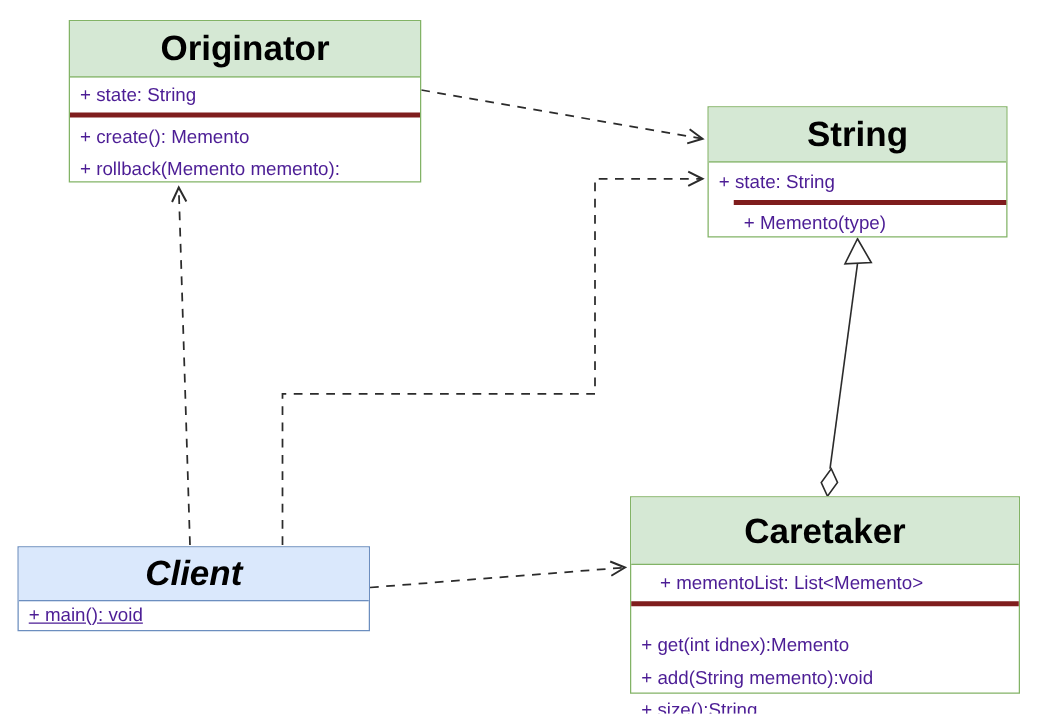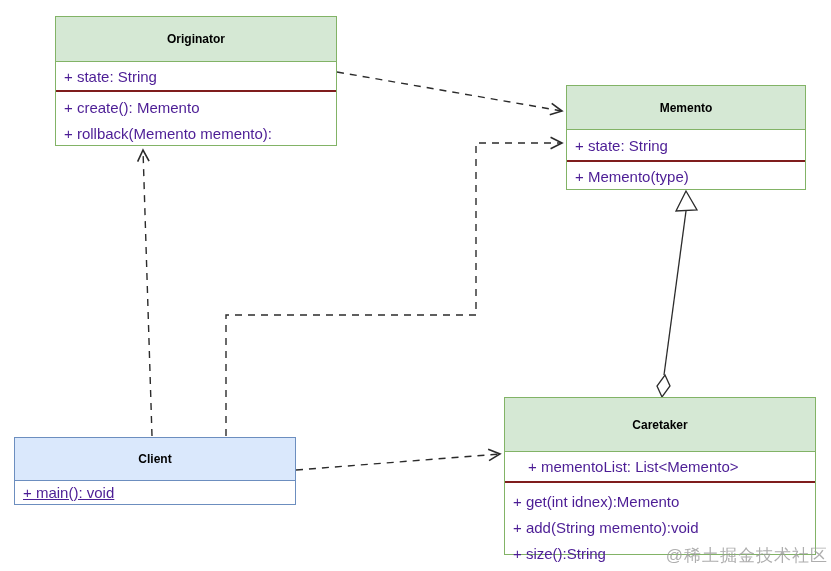--- a/index.html
+++ b/index.html
@@ -5,50 +5,50 @@
   html,body { margin:0; padding:0; background:#ffffff; }
   .canvas {
     position:relative; width:831px; height:571px; background:#ffffff;
     font-family:"Liberation Sans", sans-serif; overflow:hidden;
   }
   .uml-class { position:absolute; background:#ffffff; box-sizing:border-box; }
   .uml-class.green { border:1px solid #82b366; }
   .uml-class.blue  { border:1px solid #6c8ebf; }
   .uml-title {
     display:flex; align-items:center; justify-content:center;
-    font-weight:bold; font-size:12px; color:#000; box-sizing:border-box;
+    font-weight:bold; font-size:28px; color:#000; box-sizing:border-box;
   }
   .green .uml-title { background:#d5e8d4; border-bottom:1px solid #82b366; }
-  .blue  .uml-title { background:#dae8fc; border-bottom:1px solid #6c8ebf; }
+  .blue  .uml-title { background:#dae8fc; border-bottom:1px solid #6c8ebf;font-style:italic; }
   .uml-section { box-sizing:border-box; }
-  .green .uml-section.methods { border-top:2px solid #7f1d1d; }
+  .green .uml-section.methods { border-top:4px solid #7f1d1d; }
   .member {
     display:flex; align-items:center; padding-left:8px;
     font-size:15px; color:#4c1d95; white-space:nowrap; overflow:hidden;
   }
   
   #box-originator { left:55px;  top:16px;  width:282px; height:130px; }
   #box-originator .uml-title { height:45px; }
   #box-originator .attrs   { height:28px; }
   #box-originator .attrs .member { height:28px; }
   #box-originator .methods { height:55px; padding-top:2px; }
   #box-originator .methods .member { height:26px; }
 
   #box-memento { left:566px; top:85px; width:240px; height:105px; }
   #box-memento .uml-title { height:44px; }
   #box-memento .attrs   { height:30px; }
   #box-memento .attrs .member { height:30px; }
-  #box-memento .methods { height:29px; }
+  #box-memento .methods { height:29px;margin-left:20px; }
   #box-memento .methods .member { height:29px; }
 
   #box-caretaker { left:504px; top:397px; width:312px; height:158px; }
   #box-caretaker .uml-title { height:54px; }
   #box-caretaker .attrs   { height:29px; }
   #box-caretaker .attrs .member { height:29px;margin-left:15px; }
-  #box-caretaker .methods { height:84px; padding-top:5px; }
+  #box-caretaker .methods { height:84px; padding-top:18px; }
   #box-caretaker .methods .member { height:26px; }
 
   #box-client { left:14px; top:437px; width:282px; height:68px; }
   #box-client .uml-title { height:43px; }
   #box-client .methods { height:23px; }
   #box-client .methods .member { height:23px;text-decoration:underline; }
 
   .connectors { position:absolute; left:0; top:0; pointer-events:none; }
   .watermark {
     position:absolute; right:3px; bottom:4px;
@@ -88,21 +88,21 @@
     <div class="uml-section attrs">
       <div class="member">+ state: String</div>
     </div>
     <div class="uml-section methods">
       <div class="member">+ create(): Memento</div>
       <div class="member">+ rollback(Memento memento):</div>
     </div>
   </div>
 
   <div class="uml-class green" id="box-memento">
-    <div class="uml-title">Memento</div>
+    <div class="uml-title">String</div>
     <div class="uml-section attrs">
       <div class="member">+ state: String</div>
     </div>
     <div class="uml-section methods">
       <div class="member">+ Memento(type)</div>
     </div>
   </div>
 
   <div class="uml-class green" id="box-caretaker">
     <div class="uml-title">Caretaker</div>
@@ -116,14 +116,13 @@
     </div>
   </div>
 
   <div class="uml-class blue" id="box-client">
     <div class="uml-title">Client</div>
     <div class="uml-section methods">
       <div class="member">+ main(): void</div>
     </div>
   </div>
 
-  <div class="watermark">@稀土掘金技术社区</div>
 </div>
 
 </body></html>

